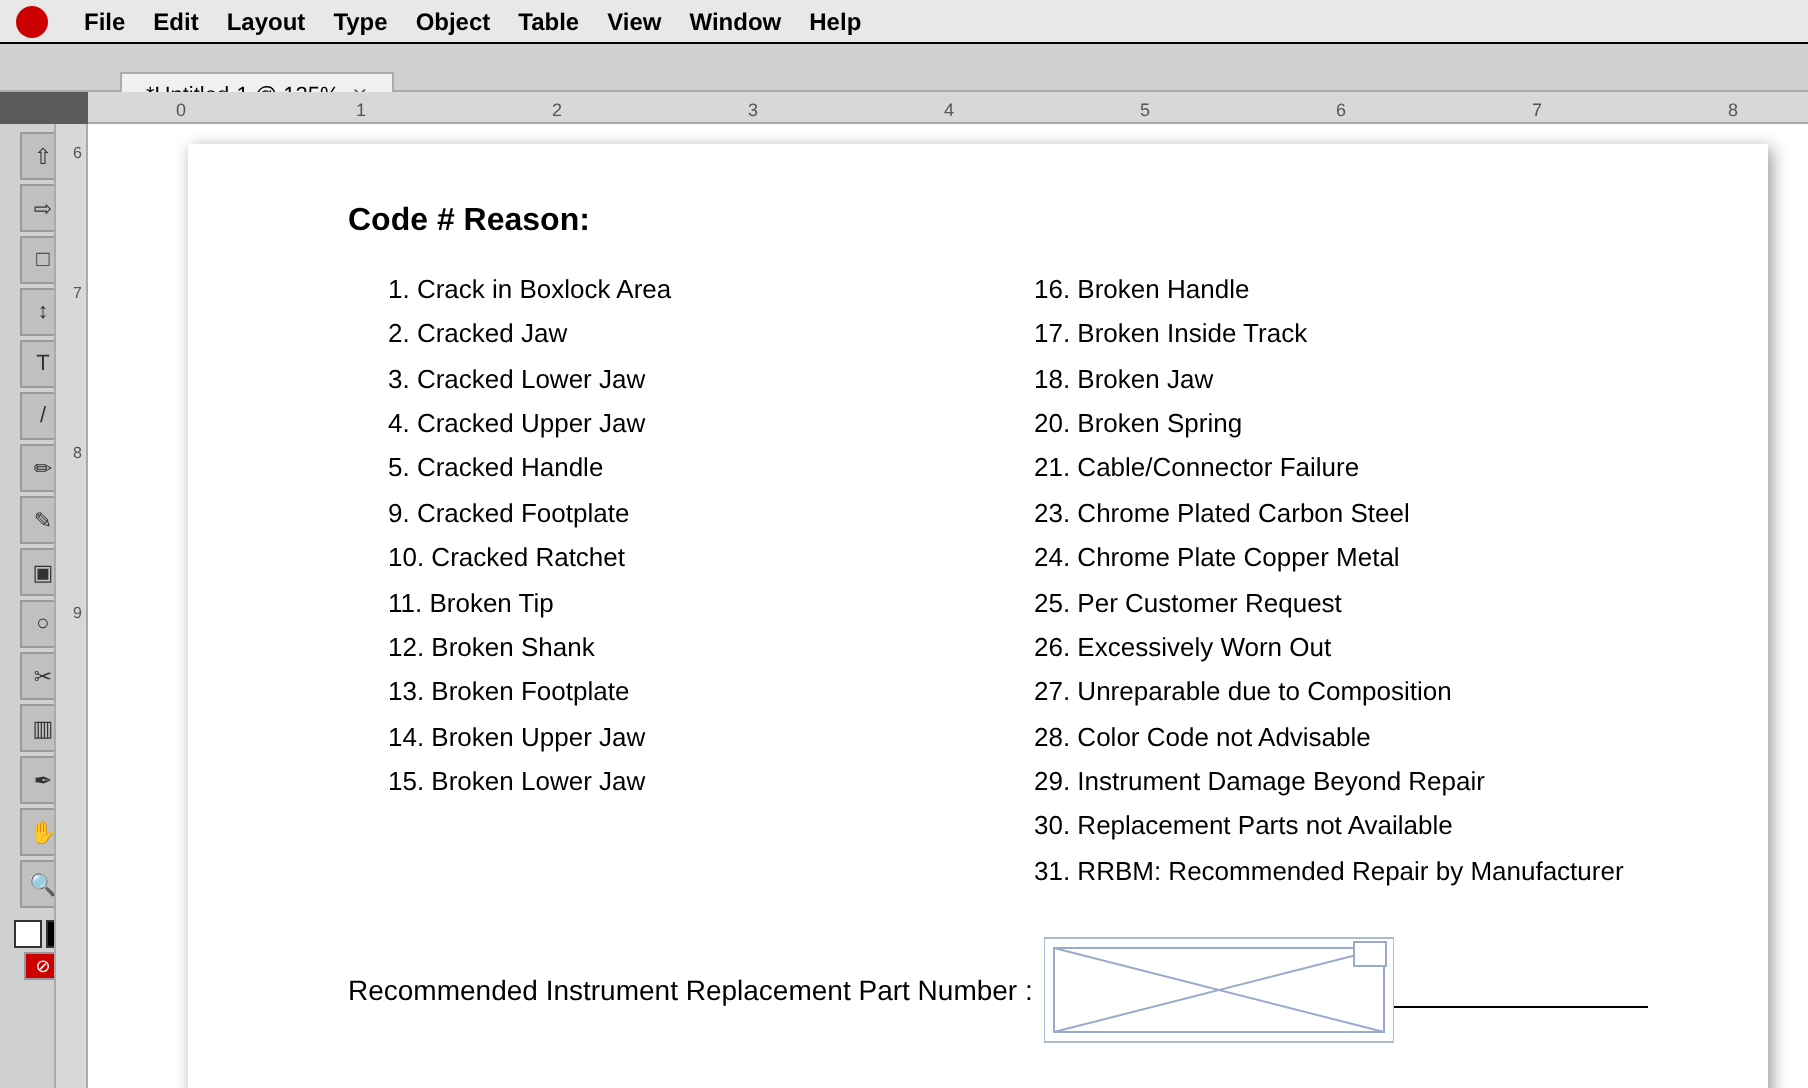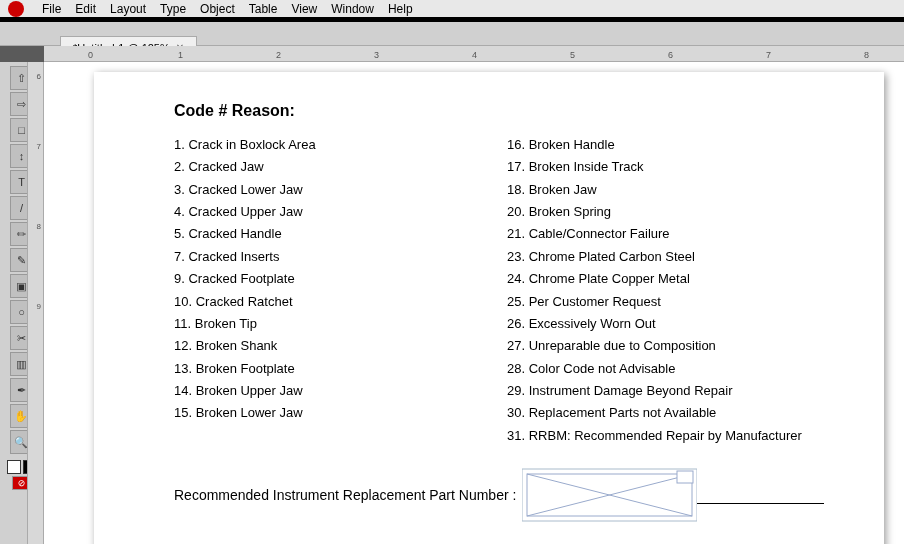--- a/index.html
+++ b/index.html
@@ -8,21 +8,22 @@
     
     .menu-bar {
       background: #e8e8e8;
       height: 22px;
       display: flex;
       align-items: center;
       padding: 0 8px;
       gap: 14px;
       font-size: 12px;
       color: #000;
-      border-bottom: 5px solid #000000;
+      border-bottom: 1px solid #000000;
+      font-weight: bold;
     }
     .menu-bar span { cursor: pointer; }
     .menu-bar .app-icon { width: 16px; height: 16px; background: #c00; border-radius: 50%; margin-right: 4px; }
 
     
     .tab-bar {
       background: #d0d0d0;
       height: 24px;
       display: flex;
       align-items: center;
@@ -132,20 +133,21 @@
       font-size: 16px;
       font-weight: bold;
       margin-bottom: 14px;
       font-family: Arial, sans-serif;
     }
 
     .codes-container {
       display: flex;
       gap: 16px;
       margin-bottom: 20px;
+      margin-left: 20px;
     }
 
     .codes-column {
       flex: 1;
       font-size: 13px;
       line-height: 1.72;
       font-family: Arial, sans-serif;
     }
 
     .codes-column div {
@@ -247,21 +249,20 @@
 
       <div class="section-title">Code # Reason:</div>
 
       <div class="codes-container">
         <div class="codes-column">
         <div>1. Crack in Boxlock Area</div>
             <div>2. Cracked Jaw</div>
             <div>3. Cracked Lower Jaw</div>
             <div>4. Cracked Upper Jaw</div>
             <div>5. Cracked Handle</div>
-            <div>7. Cracked Inserts</div>
             <div>9. Cracked Footplate</div>
             <div>10. Cracked Ratchet</div>
             <div>11. Broken Tip</div>
             <div>12. Broken Shank</div>
             <div>13. Broken Footplate</div>
             <div>14. Broken Upper Jaw</div>
             <div>15. Broken Lower Jaw</div>
           </div>
         <div class="codes-column">
         <div>16. Broken Handle</div>

